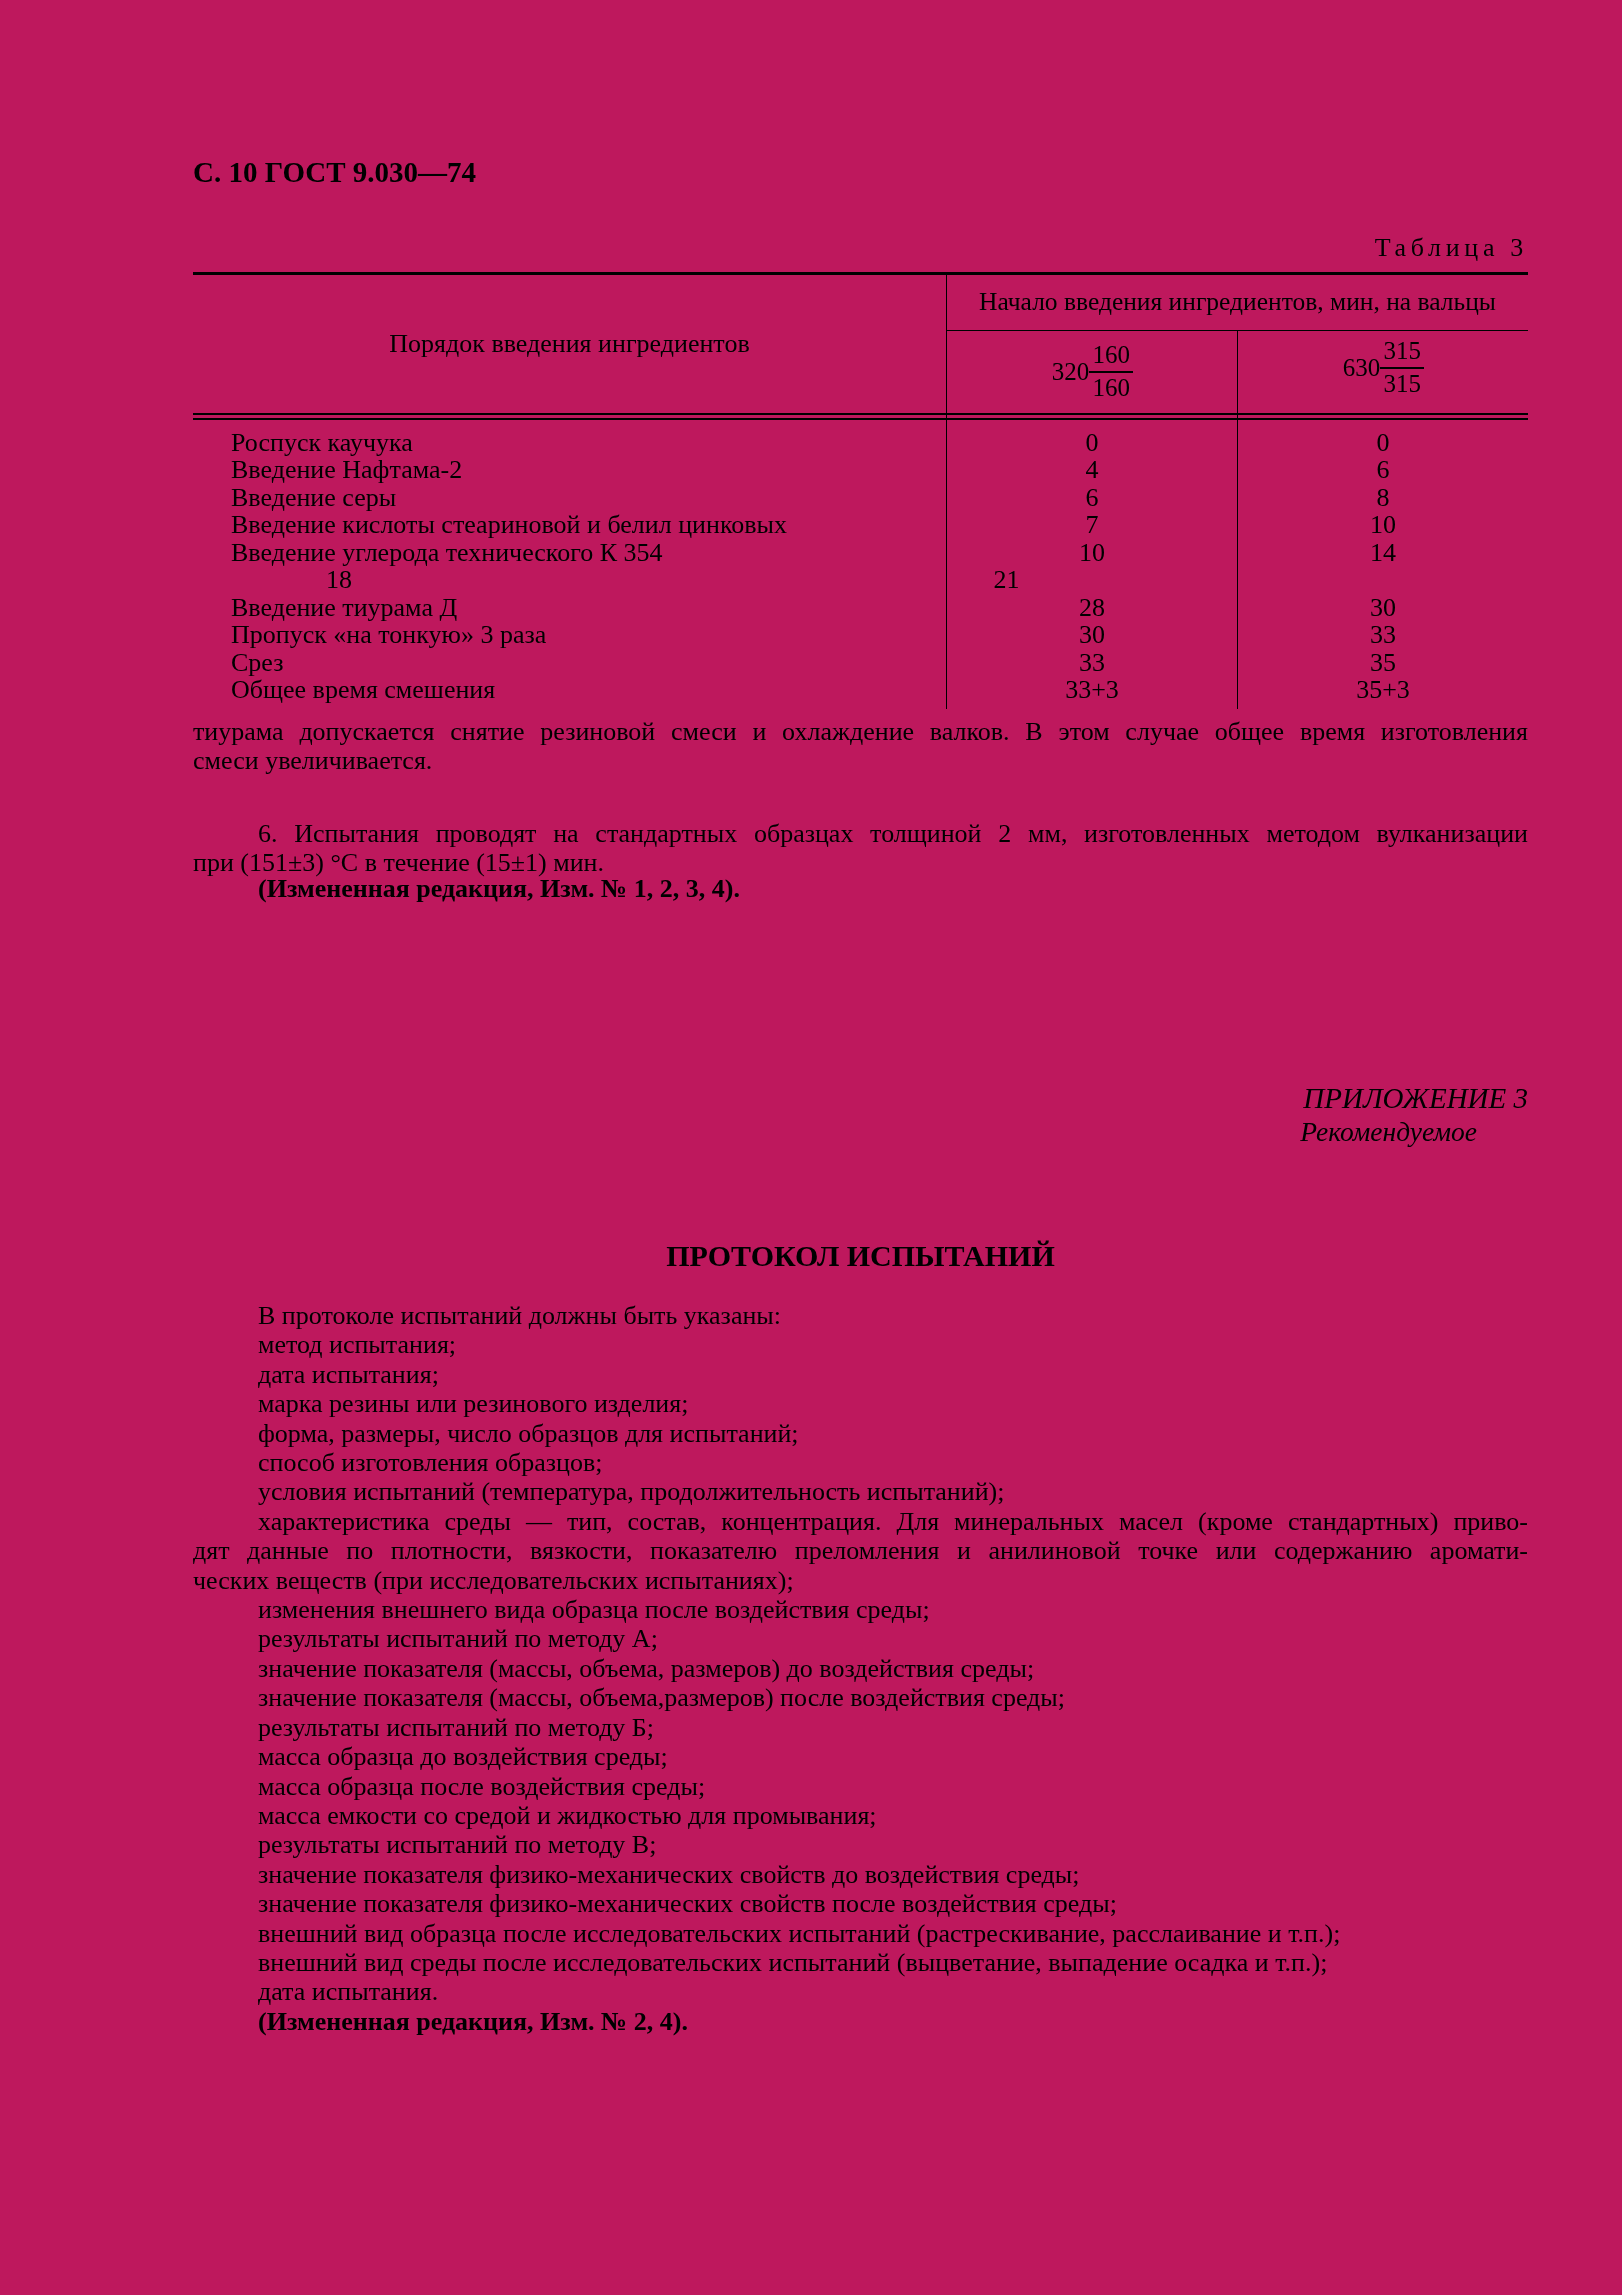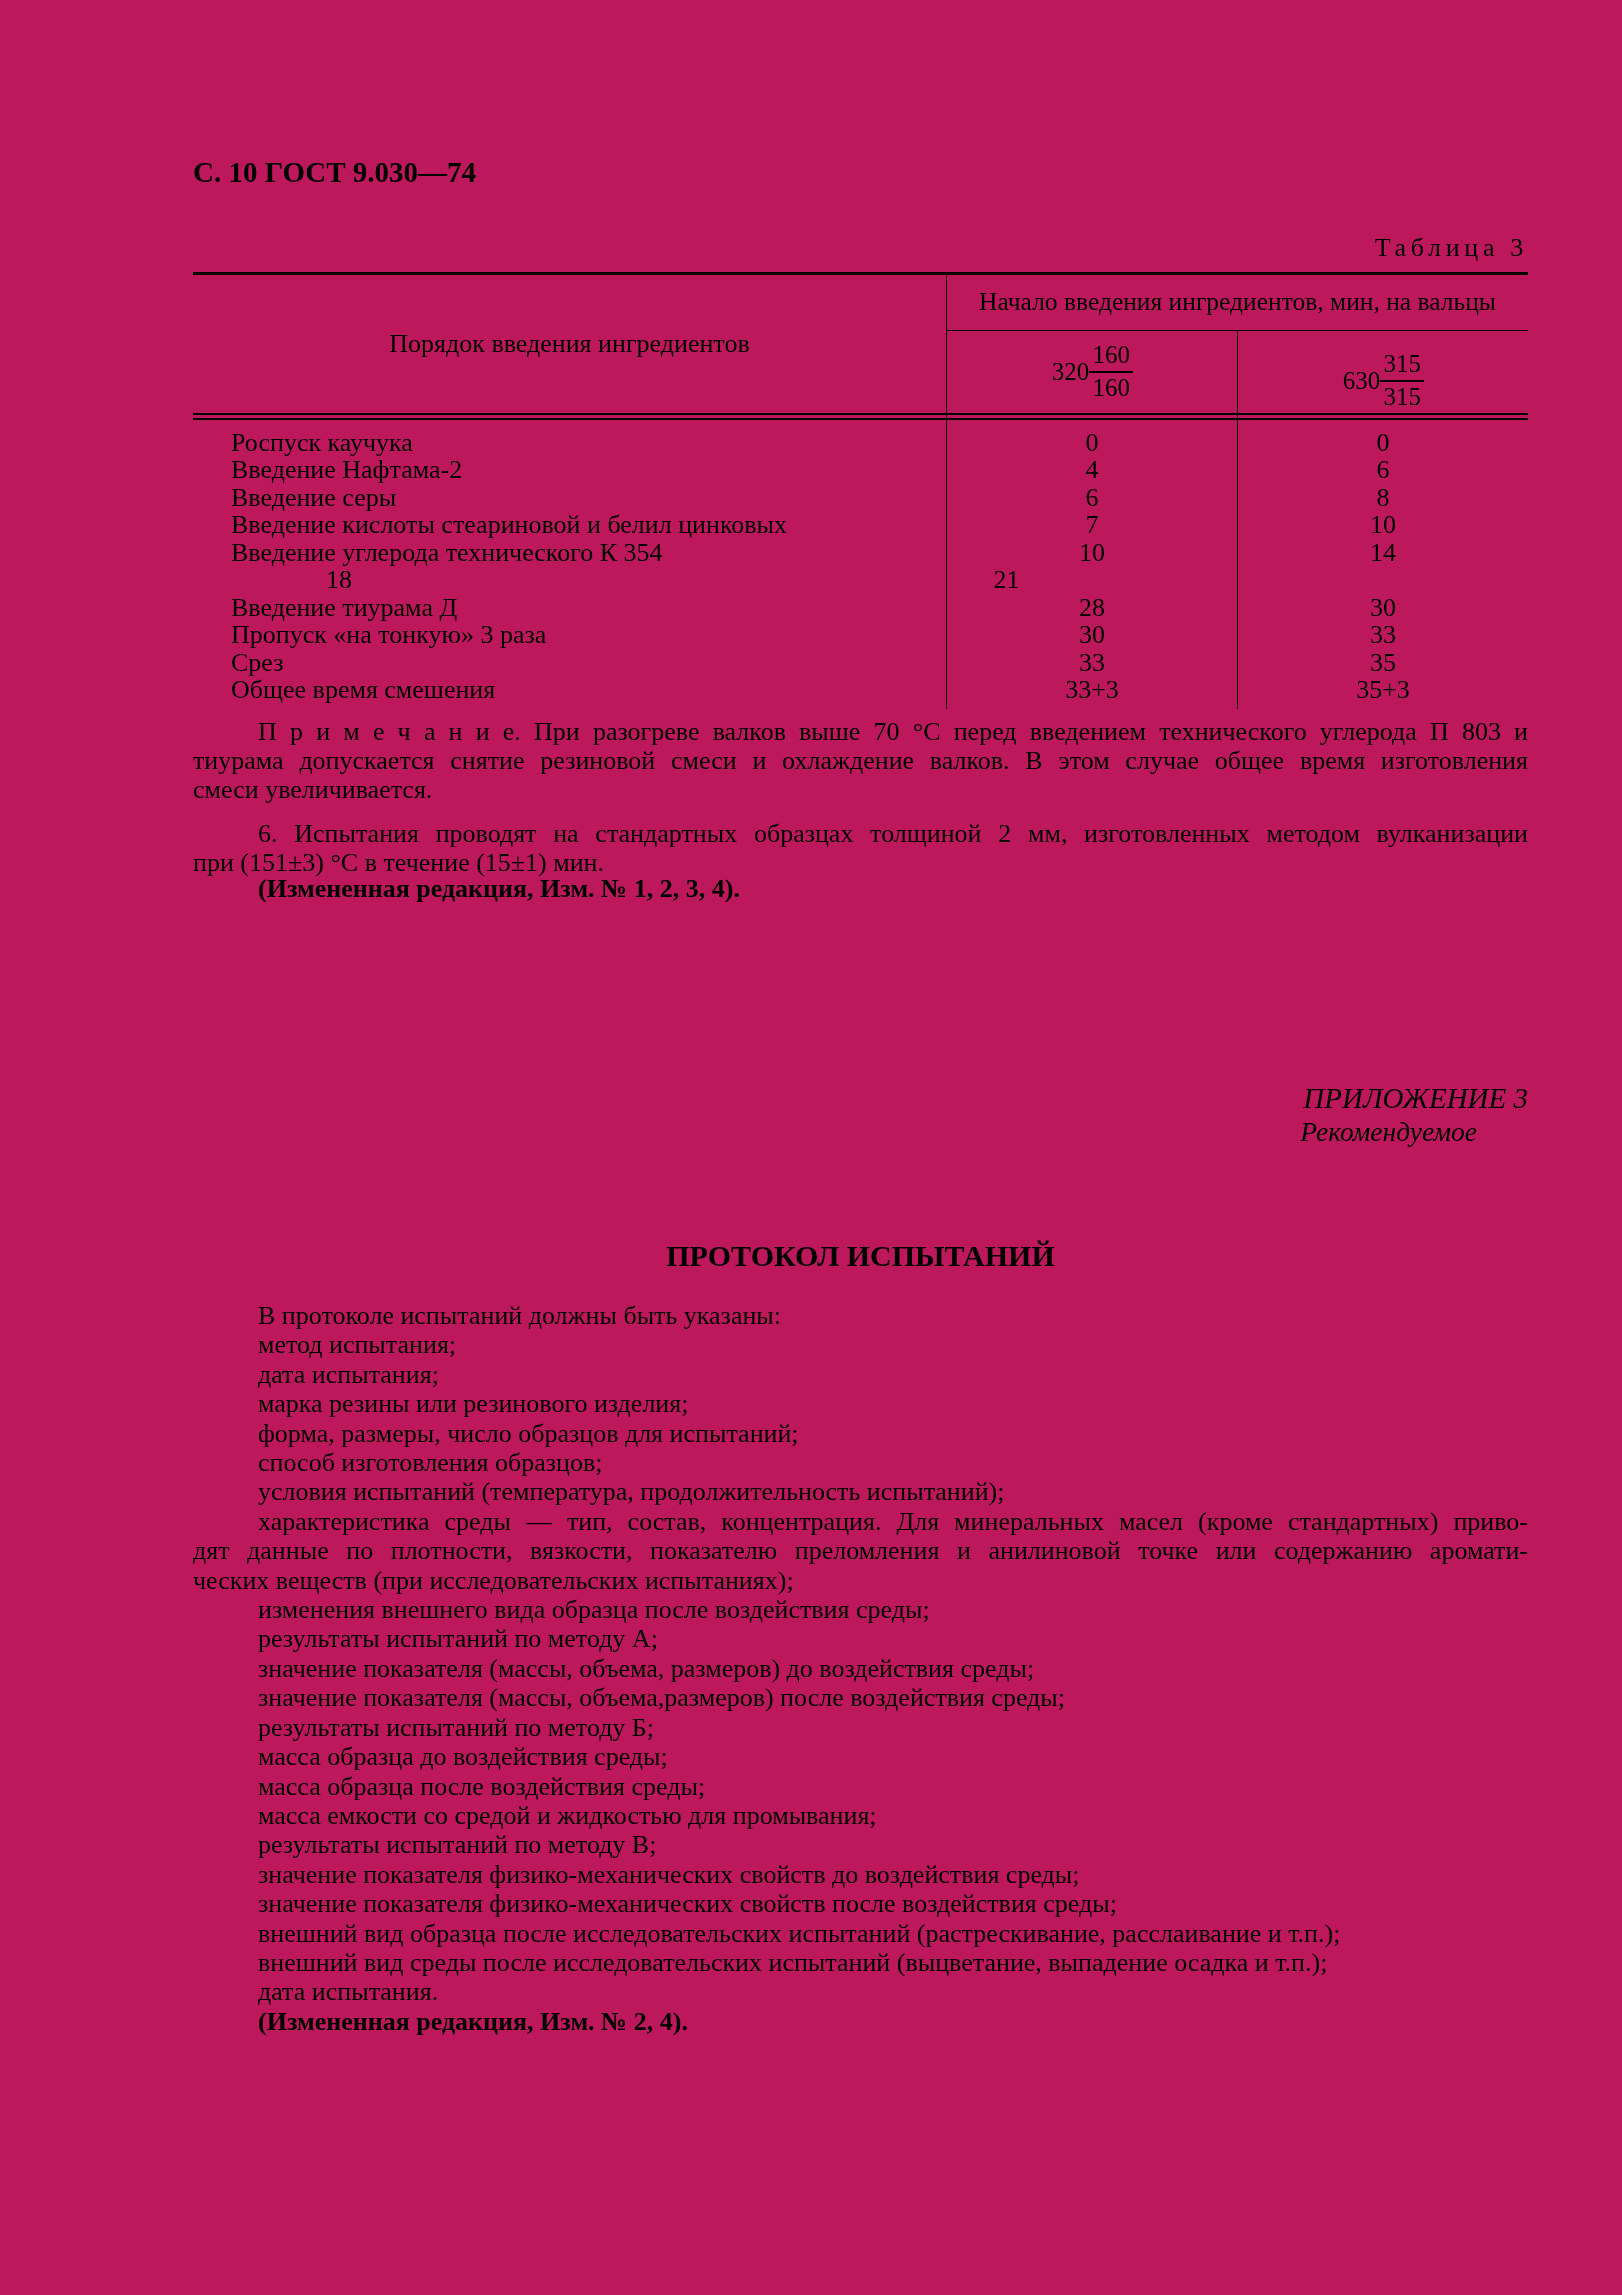--- a/index.html
+++ b/index.html
@@ -40,21 +40,21 @@
     position:absolute; left:0; top:3.3px; width:753px; height:138px;
     display:flex; align-items:center; justify-content:center; text-align:center;
   }
   .hcol2 {
     position:absolute; left:754px; top:3.3px; width:581px; height:54px;
     display:flex; align-items:center; justify-content:center; text-align:center;
     font-size: 25.5px;
   }
   .fcell-a { position:absolute; left:754px; top:59px; width:291px; height:82px;
              display:flex; align-items:center; justify-content:center; }
-  .fcell-b { position:absolute; left:1046px; top:68px; width:289px; height:82px;
+  .fcell-b { position:absolute; left:1046px; top:55px; width:289px; height:82px;
              display:flex; align-items:center; justify-content:center; }
   .frac-wrap { display:inline-flex; align-items:center; font-size:25px; }
   .frac { display:inline-flex; flex-direction:column; text-align:right; line-height:1.15; }
   .frac .num { border-bottom:2px solid #000; padding:0 3.3px 1.3px 3.3px; }
   .frac .den { padding:1.3px 3.3px 0 3.3px; }
   .dblrule {
     position:absolute; left:0; top:141px; width:1335px; height:6.5px;
     border-top:2.6px solid #000; border-bottom:2px solid #000; box-sizing:border-box;
   }
   .tbody { position:absolute; left:0; top:148px; width:1335px; padding-top:9.2px; }
@@ -178,21 +178,20 @@
       </div>
       <div class="trow">
         <div class="c1">Общее время смешения</div>
         <div class="c2">33+3</div>
         <div class="c3">35+3</div>
       </div>
     </div>
   </div>
 
   <div class="abs para note-block">
-    <div class="in jf">П р и м е ч а н и е.  При разогреве валков выше 70 °С перед введением технического углерода П 803 и</div>
     <div class="jf">тиурама допускается снятие резиновой смеси и охлаждение валков. В этом случае общее время изготовления</div>
     <div>смеси увеличивается.</div>
   </div>
 
   <div class="abs para item6-block">
     <div class="in jf">6.  Испытания проводят на стандартных образцах толщиной 2 мм, изготовленных методом вулканизации</div>
     <div>при (151±3) °С в течение (15±1) мин.</div>
   </div>
 
   <div class="abs para rev1">(Измененная редакция, Изм. № 1, 2, 3, 4).</div>

